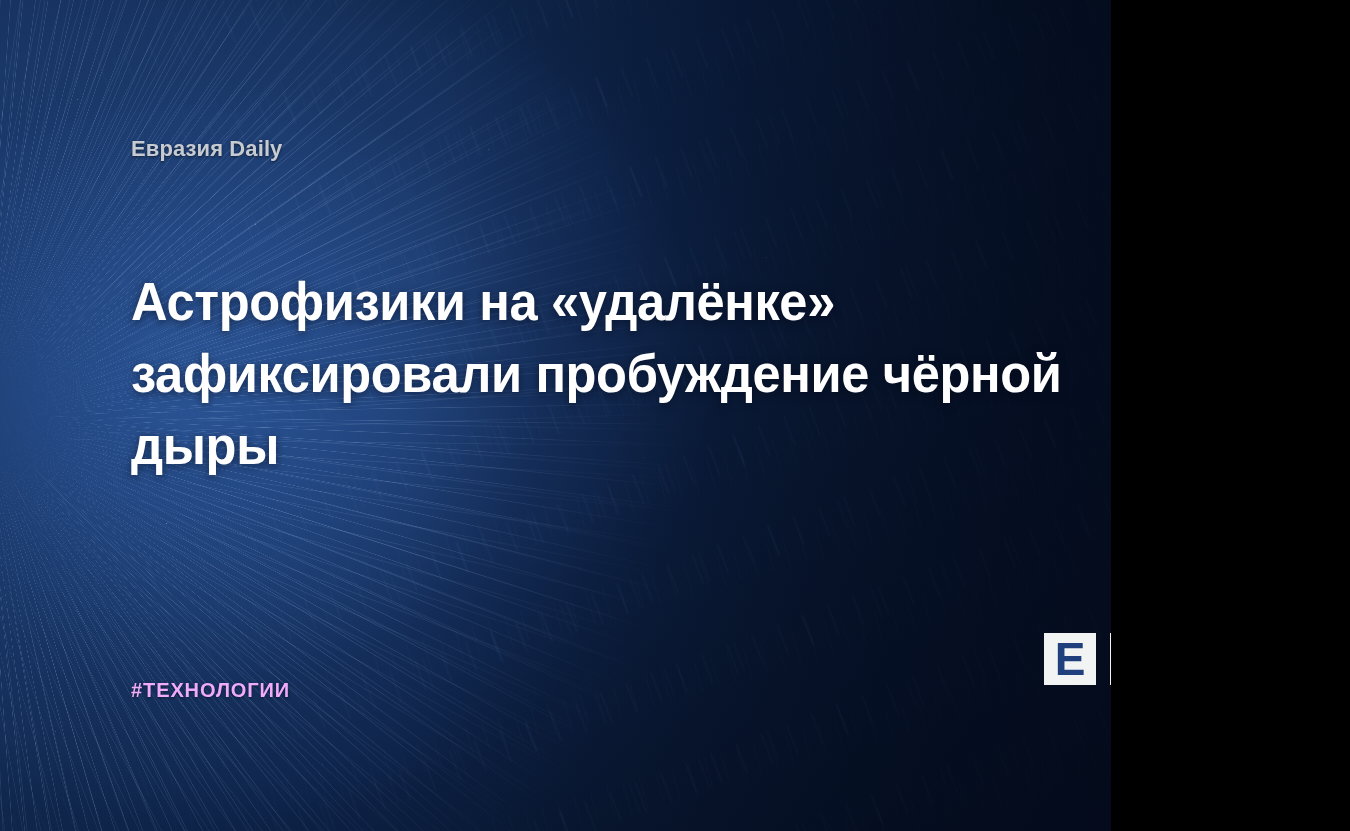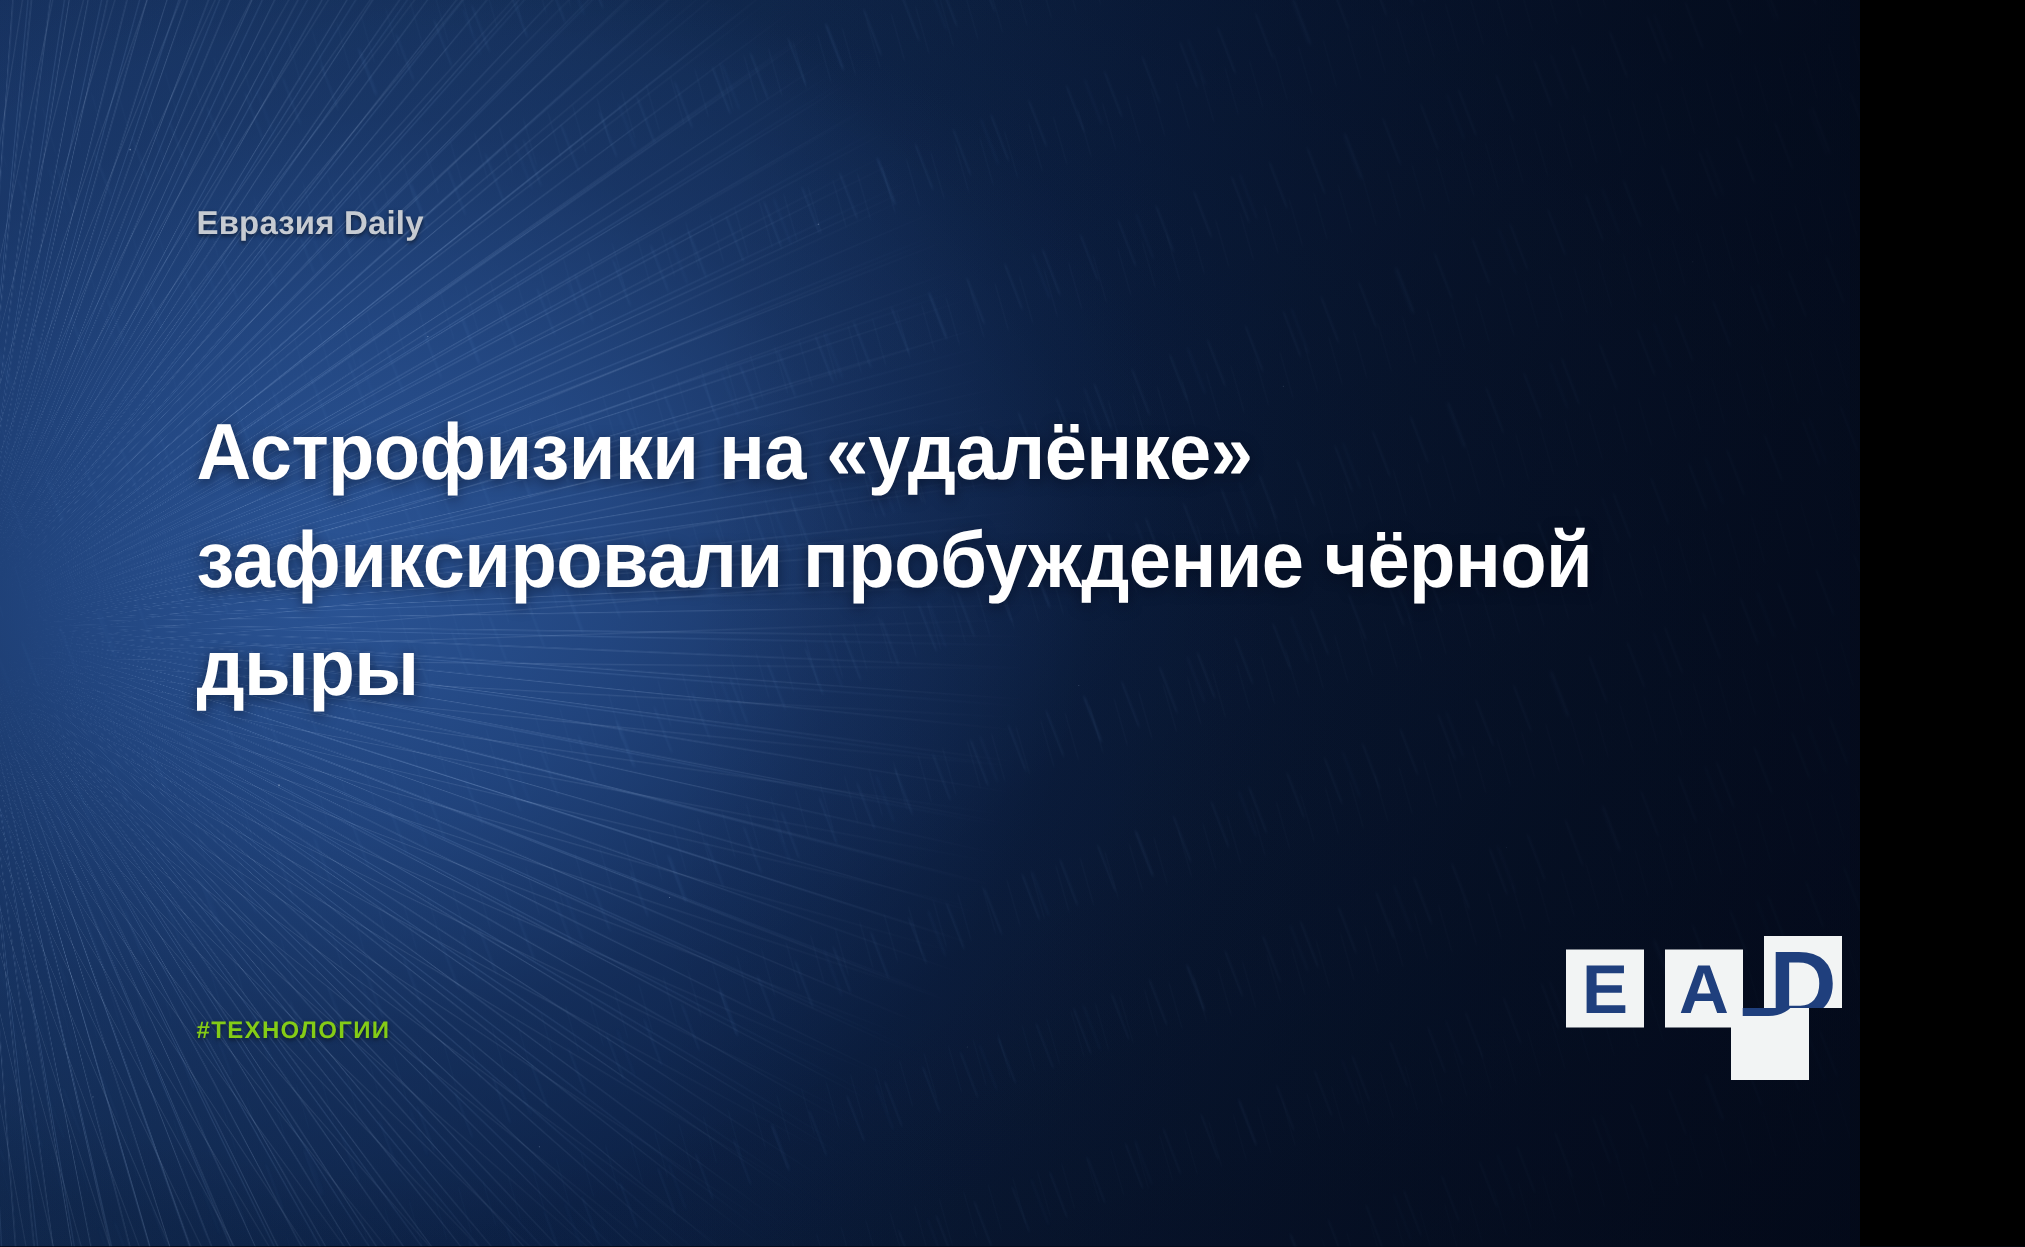--- a/index.html
+++ b/index.html
@@ -5,21 +5,21 @@
 <style>
   html, body {
     margin: 0;
     padding: 0;
     background: #000;
   }
 
   
   .card {
     position: relative;
-    width: 1240px;
+    width: 1111px;
     height: 831px;
     overflow: hidden;
     font-family: "Liberation Sans", "DejaVu Sans", sans-serif;
     background-color: #0a1b38;
     user-select: none;
   }
 
   
   .bg-base {
     position: absolute;
@@ -204,23 +204,23 @@
     letter-spacing: -0.4px;
     transform: scaleX(0.955);
     transform-origin: 0 0;
     text-shadow: 0 2px 9px rgba(2,10,26,0.55);
   }
 
   .hashtag {
     position: absolute;
     left: 131px;
     top: 679px;
-    font-size: 16px;
+    font-size: 20px;
     font-weight: bold;
-    color: #84cc16;
+    color: #f0abfc;
     letter-spacing: 0.9px;
     white-space: nowrap;
     text-shadow: 0 1px 3px rgba(0,0,0,0.5);
   }
 
   
   .logo {
     position: absolute;
     left: 1044px;
     top: 624px;

